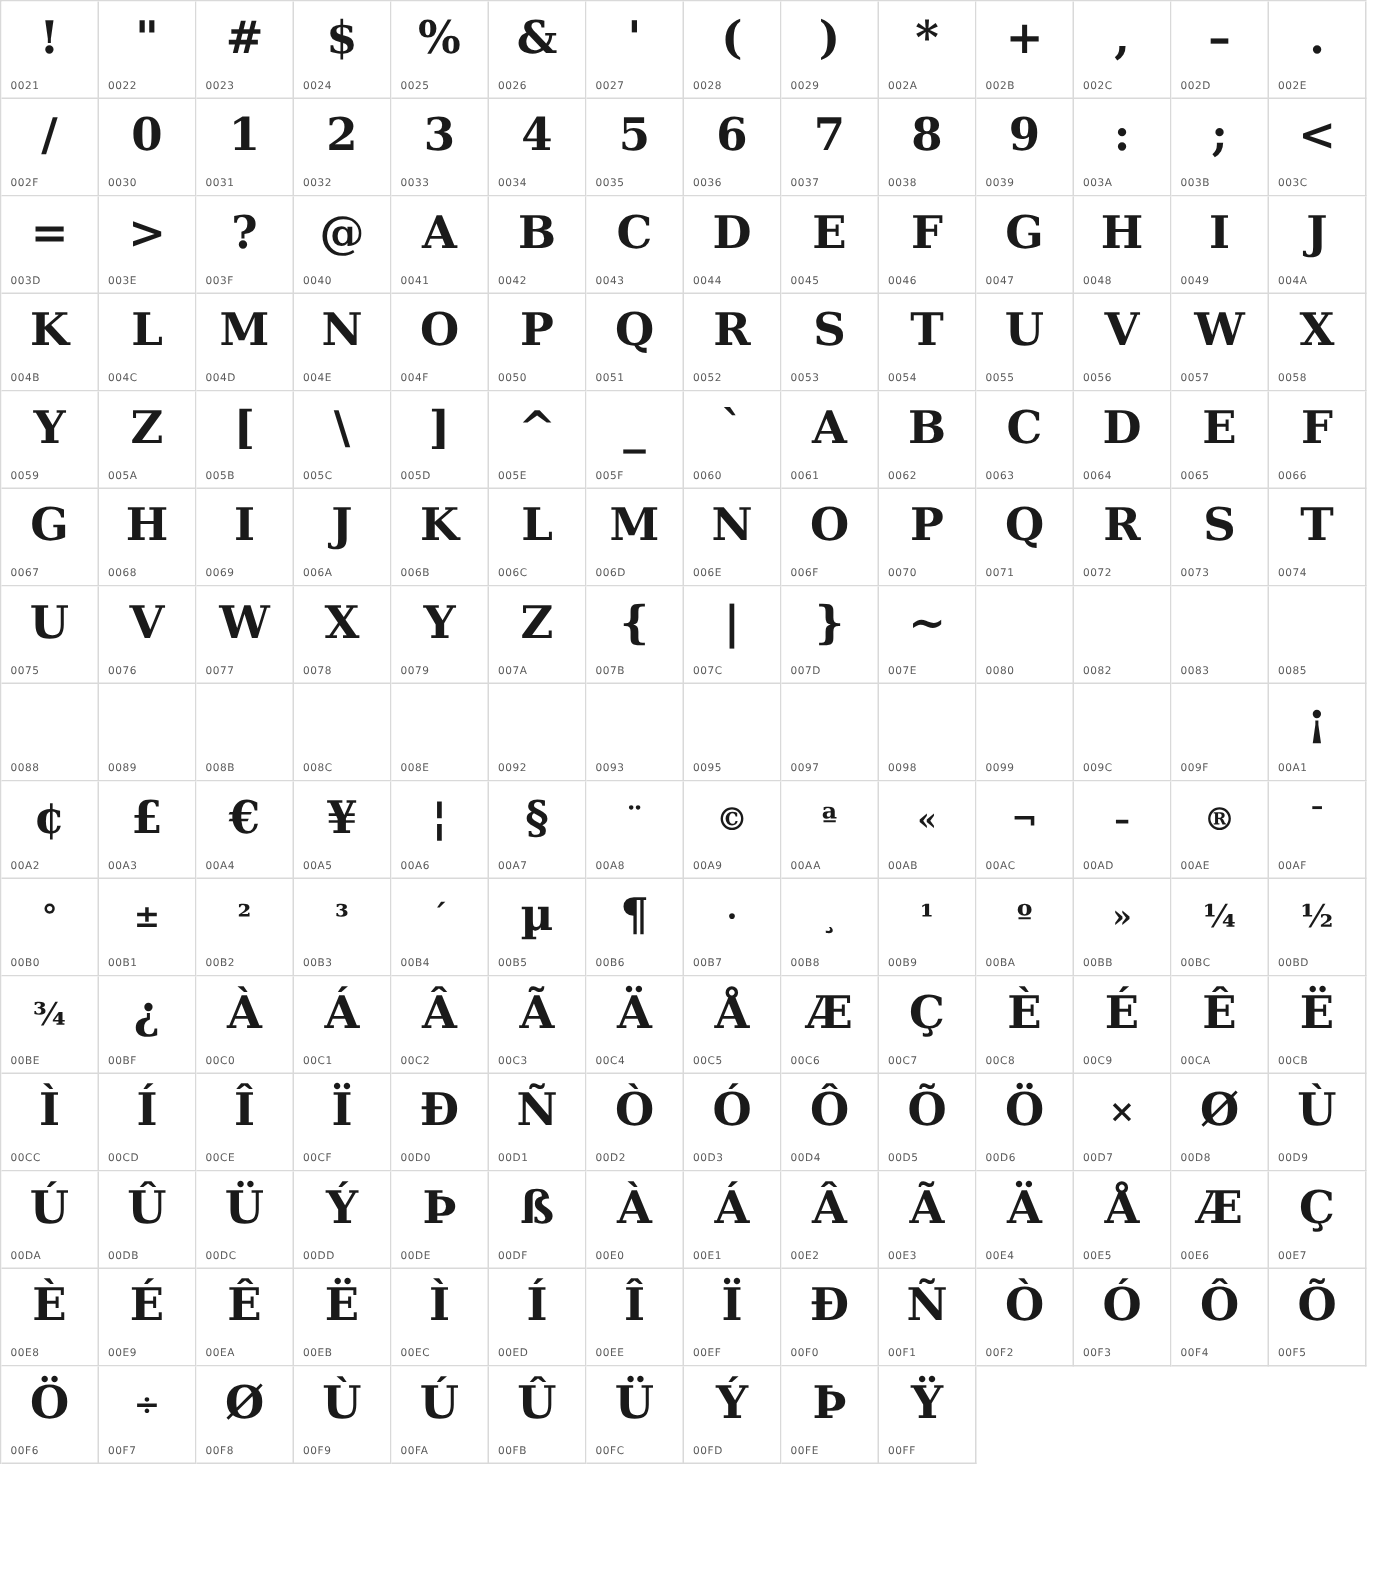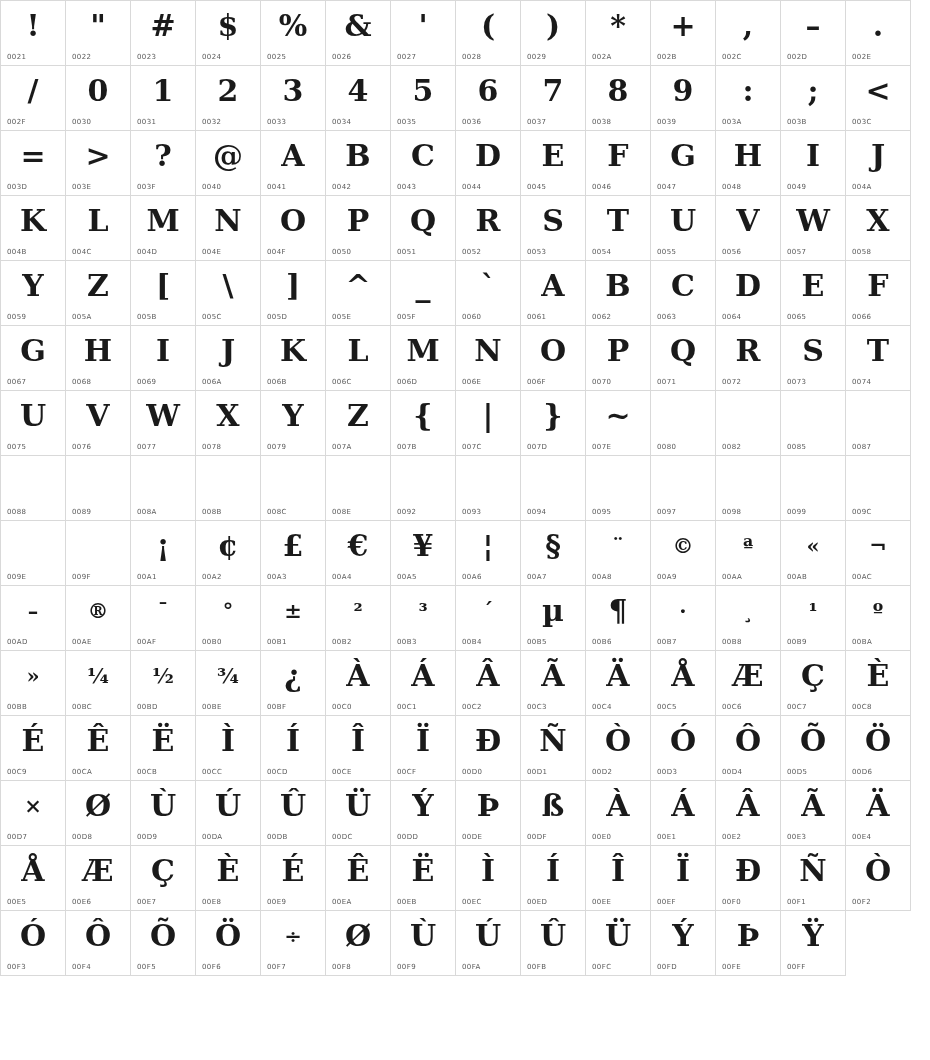--- a/index.html
+++ b/index.html
@@ -444,85 +444,73 @@
     <div class="cell empty">
       <div class="glyph"></div>
       <div class="code">0080</div>
     </div>
     <div class="cell empty">
       <div class="glyph"></div>
       <div class="code">0082</div>
     </div>
     <div class="cell empty">
       <div class="glyph"></div>
+      <div class="code">0083</div>
+    </div>
+    <div class="cell empty">
+      <div class="glyph"></div>
       <div class="code">0085</div>
     </div>
     <div class="cell empty">
       <div class="glyph"></div>
-      <div class="code">0087</div>
-    </div>
-    <div class="cell empty">
-      <div class="glyph"></div>
       <div class="code">0088</div>
     </div>
     <div class="cell empty">
       <div class="glyph"></div>
       <div class="code">0089</div>
     </div>
     <div class="cell empty">
       <div class="glyph"></div>
-      <div class="code">008A</div>
-    </div>
-    <div class="cell empty">
-      <div class="glyph"></div>
       <div class="code">008B</div>
     </div>
     <div class="cell empty">
       <div class="glyph"></div>
       <div class="code">008C</div>
     </div>
     <div class="cell empty">
       <div class="glyph"></div>
       <div class="code">008E</div>
     </div>
     <div class="cell empty">
       <div class="glyph"></div>
       <div class="code">0092</div>
     </div>
     <div class="cell empty">
       <div class="glyph"></div>
       <div class="code">0093</div>
     </div>
     <div class="cell empty">
       <div class="glyph"></div>
-      <div class="code">0094</div>
-    </div>
-    <div class="cell empty">
-      <div class="glyph"></div>
       <div class="code">0095</div>
     </div>
     <div class="cell empty">
       <div class="glyph"></div>
       <div class="code">0097</div>
     </div>
     <div class="cell empty">
       <div class="glyph"></div>
       <div class="code">0098</div>
     </div>
     <div class="cell empty">
       <div class="glyph"></div>
       <div class="code">0099</div>
     </div>
     <div class="cell empty">
       <div class="glyph"></div>
       <div class="code">009C</div>
-    </div>
-    <div class="cell empty">
-      <div class="glyph"></div>
-      <div class="code">009E</div>
     </div>
     <div class="cell empty">
       <div class="glyph"></div>
       <div class="code">009F</div>
     </div>
     <div class="cell">
       <div class="glyph">¡</div>
       <div class="code">00A1</div>
     </div>
     <div class="cell">

